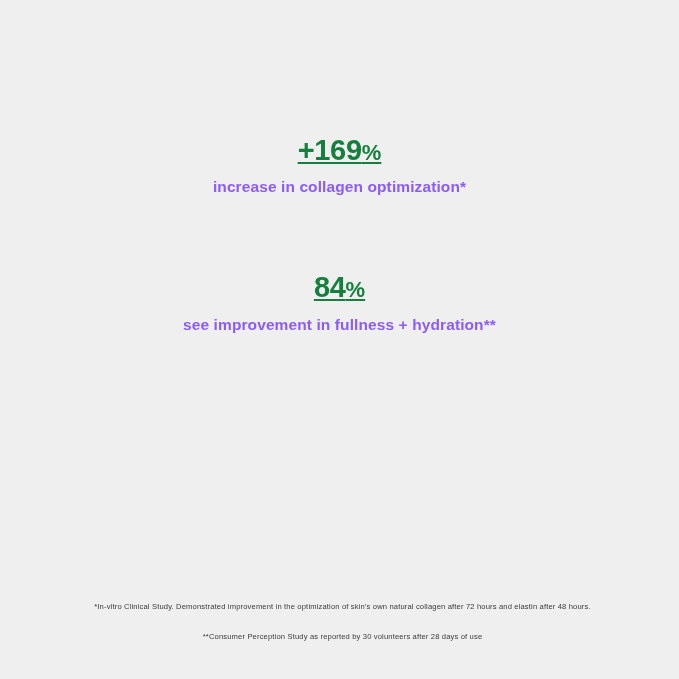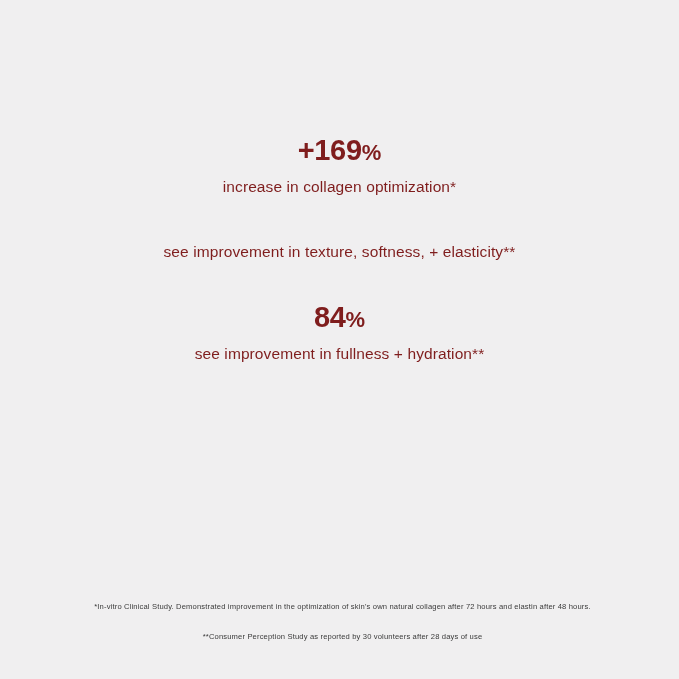--- a/index.html
+++ b/index.html
@@ -35,32 +35,33 @@
     text-align: center;
     margin-bottom: 36px;
   }
   .stat:last-child {
     margin-bottom: 0;
   }
   .stat-value {
     font-size: 29px;
     font-weight: 700;
     letter-spacing: -0.3px;
-    color: #7f1d1d;
+    color: #15803d;
     line-height: 1.25;
+    text-decoration: underline;
   }
   .stat-value .pct {
     font-size: 22px;
     font-weight: 700;
     letter-spacing: 0;
   }
   .stat-label {
     font-size: 15.5px;
-    font-weight: 400;
-    color: #7f1d1d;
+    font-weight: 700;
+    color: #8b5cf6;
     margin-top: 9px;
     line-height: 1.3;
     letter-spacing: 0.1px;
   }
   .footnotes {
     position: absolute;
     left: 6px;
     right: 0;
     bottom: 36px;
     text-align: center;
@@ -84,21 +85,20 @@
 
     <div class="stat">
       <div class="stat-value">
         <span>+169</span><span class="pct">%</span>
       </div>
       <div class="stat-label">increase in collagen optimization*</div>
     </div>
 
 
     <div class="stat">
-      <div class="stat-label">see improvement in texture, softness, + elasticity**</div>
     </div>
 
     <div class="stat">
       <div class="stat-value">
         <span>84</span><span class="pct">%</span>
       </div>
       <div class="stat-label">see improvement in fullness + hydration**</div>
     </div>
 
   </div>

